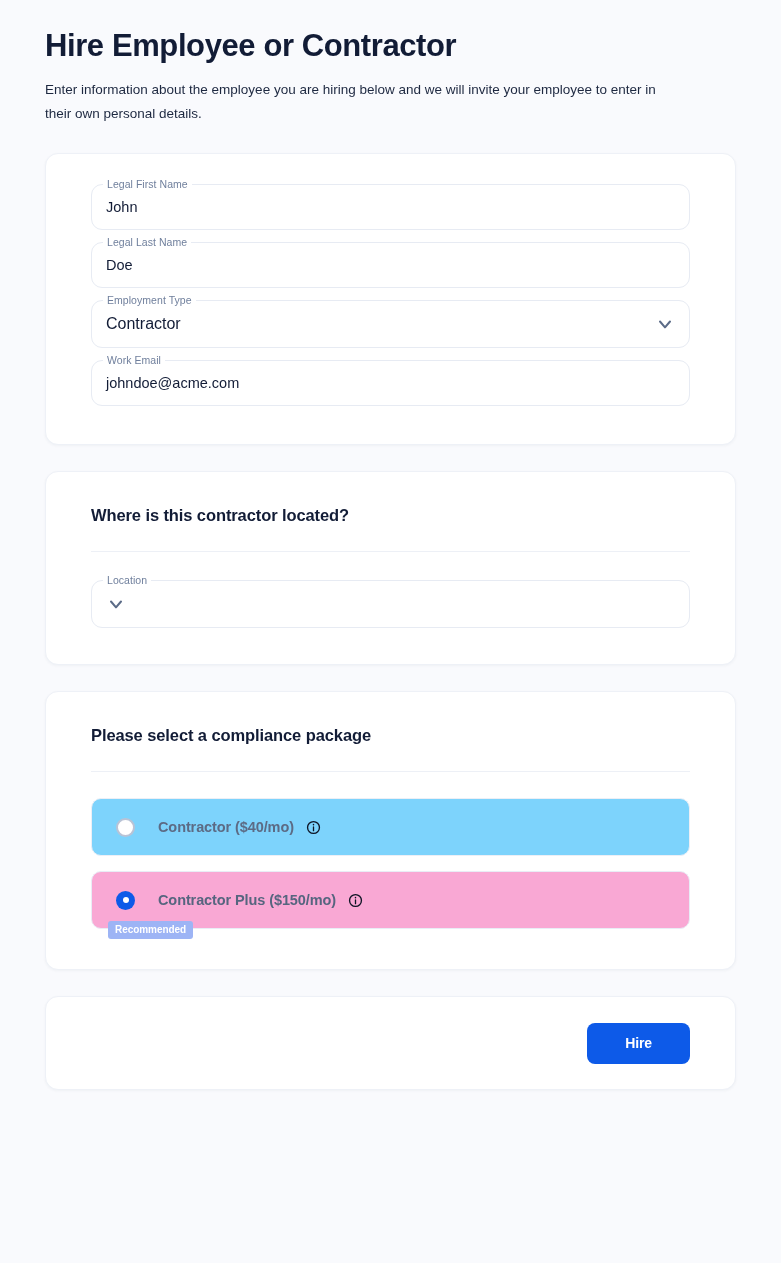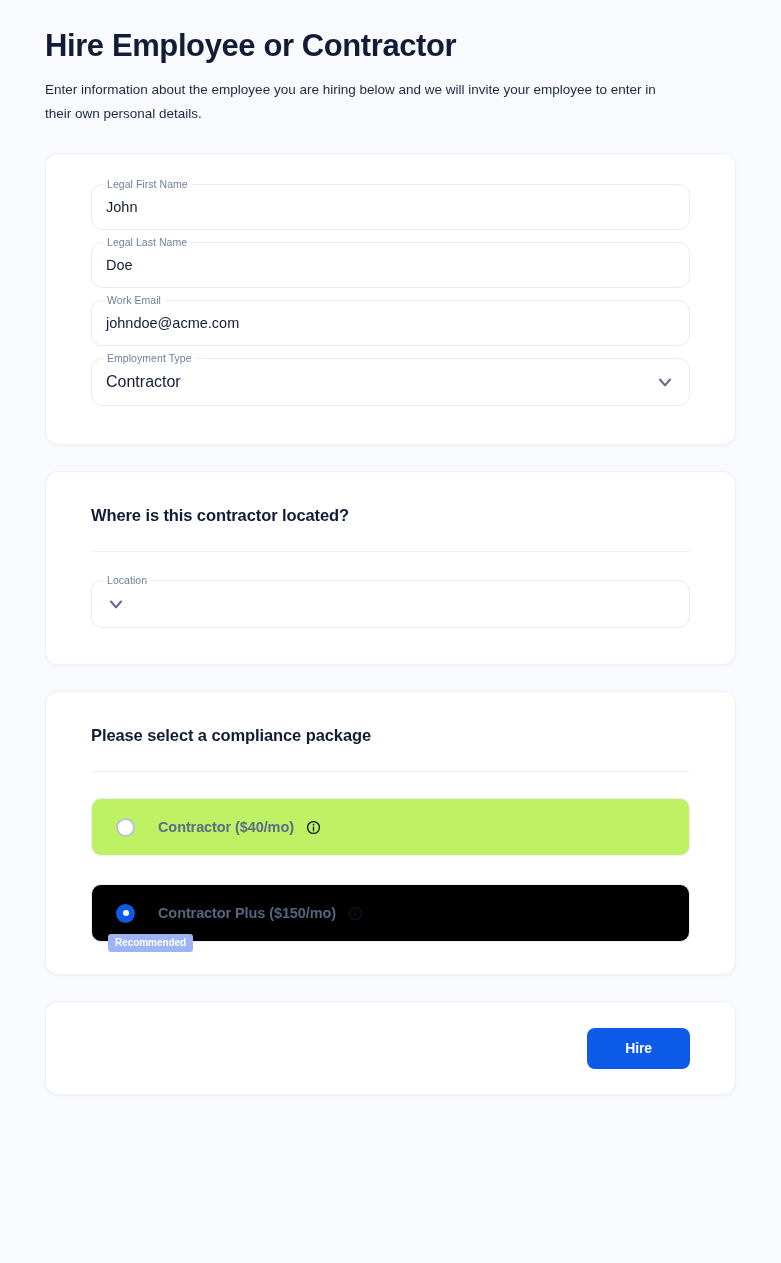--- a/index.html
+++ b/index.html
@@ -101,28 +101,28 @@
     border: 0;
     margin: 26px 0 0 0;
   }
 
   
   .options { margin-top: 26px; }
   .option-row {
     position: relative;
     border: 1px solid #eceff6;
     border-radius: 10px;
-    background: #bef264;
+    background: #7dd3fc;
     height: 58px;
     display: flex;
     align-items: center;
     padding: 0 24px;
-    margin-bottom: 28px;
-  }
-  .option-row.selected { background: #000000; border-color: #e9edf6; margin-bottom: 0; }
+    margin-bottom: 15px;
+  }
+  .option-row.selected { background: #f9a8d4; border-color: #e9edf6; margin-bottom: 8px; }
 
   .radio {
     flex: 0 0 auto;
     width: 19px; height: 19px;
     border-radius: 50%;
     border: 2px solid #b9c3d6;
     background: #ffffff;
     margin-right: 23px;
   }
   .radio.checked {
@@ -195,35 +195,35 @@
 
 
     <div class="field">
       <div class="field-box">
         <span class="field-label">Legal Last Name</span>
         <span class="field-value">Doe</span>
       </div>
     </div>
 
     <div class="field">
-      <div class="field-box">
-        <span class="field-label">Work Email</span>
-        <span class="field-value">johndoe@acme.com</span>
-      </div>
-    </div>
-
-    <div class="field">
       <div class="field-box tall select-box">
         <span class="field-label">Employment Type</span>
         <span class="field-value big">Contractor</span>
         <span class="chevron">
           <svg width="20" height="20" viewBox="0 0 24 24" fill="none" stroke="currentColor" stroke-width="2.4" stroke-linecap="round" stroke-linejoin="round">
               <polyline points="6 9 12 16 18 9"></polyline>
             </svg>
         </span>
+      </div>
+    </div>
+
+    <div class="field">
+      <div class="field-box">
+        <span class="field-label">Work Email</span>
+        <span class="field-value">johndoe@acme.com</span>
       </div>
     </div>
 
   </div>
 
   <div class="card card-loc">
     <h2 class="section-title">Where is this contractor located?</h2>
     <hr class="divider">
     <div class="field" style="margin-top:28px;">
       <div class="field-box tall select-box">

